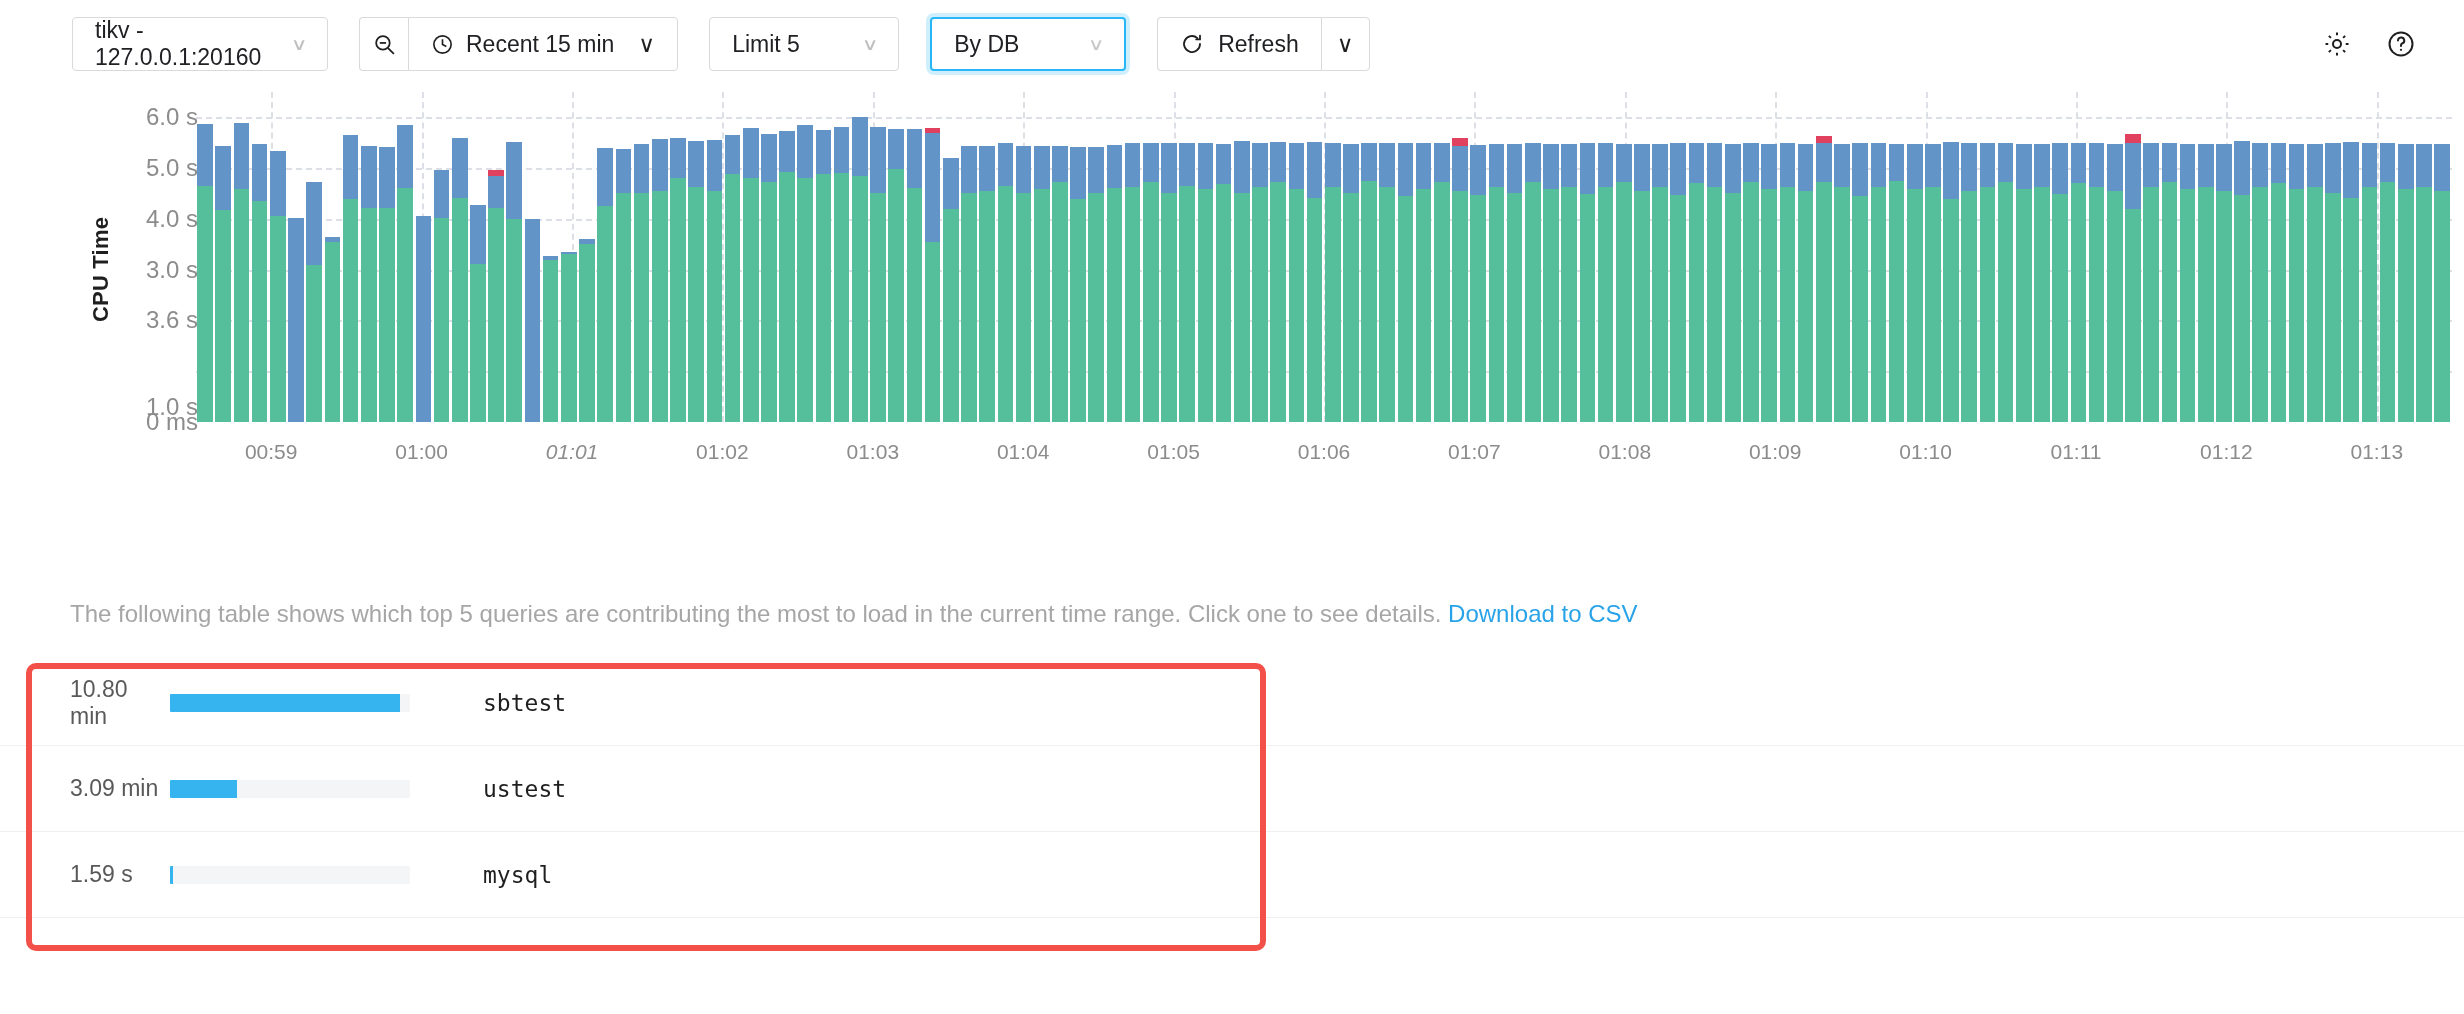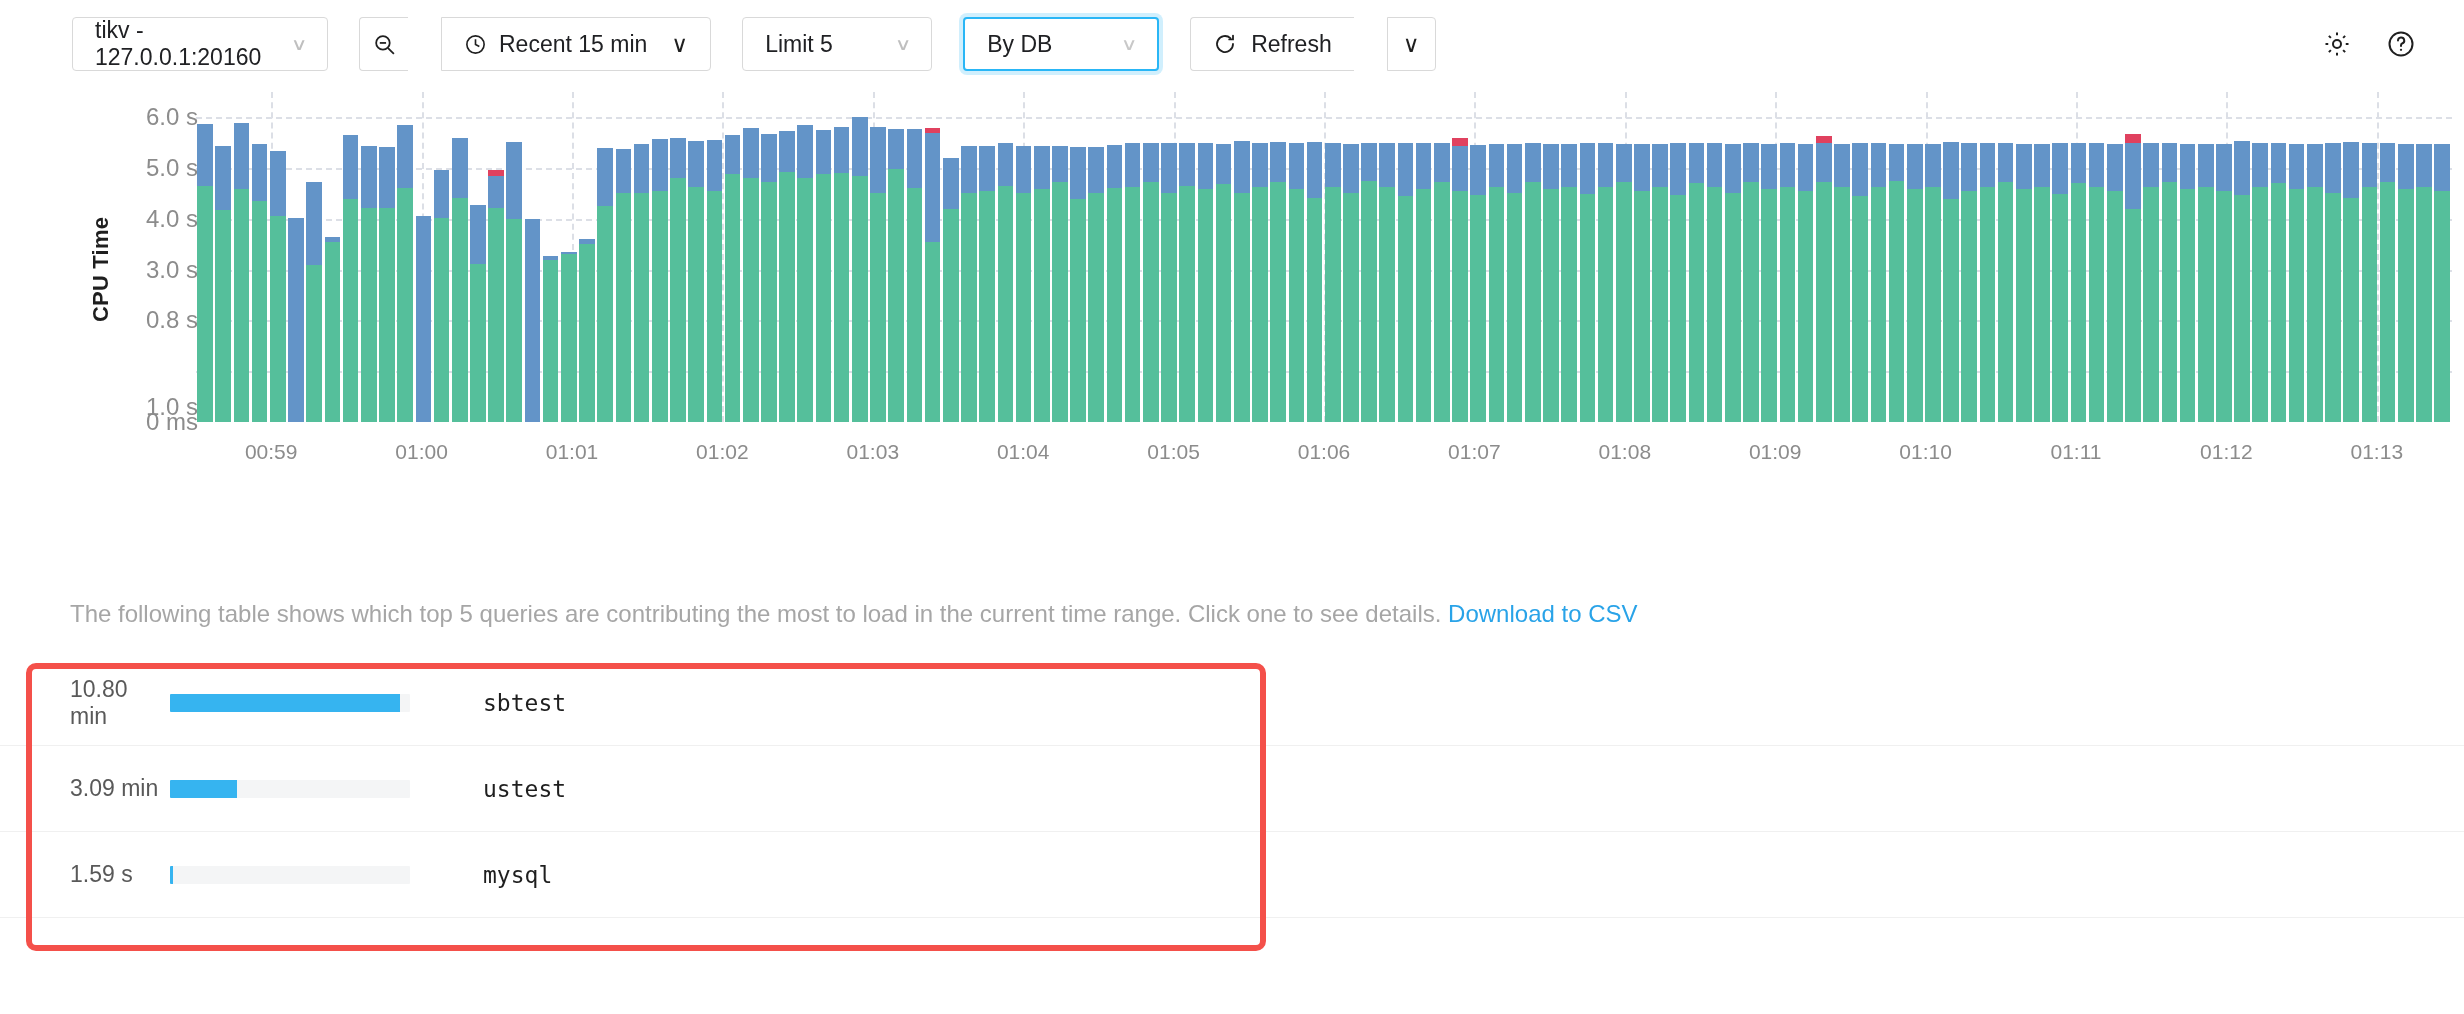--- a/index.html
+++ b/index.html
@@ -30,21 +30,21 @@
   #select-limit { width: 190px; }
   #select-group { width: 196px; border: 2px solid #29b6f6; box-shadow: 0 0 0 4px rgba(41,182,246,.22); }
   #select-group .caret { color: #c8c8c8; }
 
   .ctrl-group { display: flex; align-items: stretch; margin-right: 31px; }
   .ctrl-group > .seg {
     border: 1px solid #d9d9d9; background: #fff; display: flex;
     align-items: center; justify-content: center; font-size: 23px; color: #202124;
   }
   .ctrl-group > .seg:first-child { border-radius: 4px 0 0 4px; border-right: none; }
-  .ctrl-group > .seg:last-child  { border-radius: 0 4px 4px 0; margin-left: 33px; }
+  .ctrl-group > .seg:last-child  { border-radius: 0 4px 4px 0; }
   .seg-zoom { width: 49px; height: 54px; }
   .seg-time { height: 54px; padding: 0 22px; gap: 12px; }
   .seg-refresh { height: 54px; padding: 0 22px; gap: 14px; border-right: none !important; }
   .seg-refresh-caret { width: 49px; height: 54px; }
 
   .icon { display: inline-flex; align-items: center; justify-content: center; }
   .spacer { flex: 1 1 auto; }
   .tool-icons { display: flex; align-items: center; gap: 34px; padding-right: 8px; }
 
   
@@ -189,21 +189,21 @@
         </svg>
       </span>
     </div>
   </div>
 
   <div class="chart-wrap">
     <div class="y-axis-title">CPU Time</div>
     <div class="y-ticks" id="y-ticks">
         <div class="y-tick" style="top: 330px;">0 ms</div>
         <div class="y-tick" style="top: 279.231px; margin-top: 36px;">1.0 s</div>
-        <div class="y-tick" style="top: 228.462px;">0.8 s</div>
+        <div class="y-tick" style="top: 228.462px;">3.6 s</div>
         <div class="y-tick" style="top: 177.692px;">3.0 s</div>
         <div class="y-tick" style="top: 126.923px;">4.0 s</div>
         <div class="y-tick" style="top: 76.1538px;">5.0 s</div>
         <div class="y-tick" style="top: 25.3846px;">6.0 s</div>
       </div>
     <div class="plot">
       <div class="plot-inner" id="gridlines">
           <div class="gridline-h" style="top: 279.231px;"></div>
           <div class="gridline-h" style="top: 228.462px;"></div>
           <div class="gridline-h" style="top: 177.692px;"></div>
@@ -723,21 +723,21 @@
           </div>
           <div class="bar">
             <i class="seg-a" style="bottom: 0px; height: 231px; background: rgb(85, 191, 155);"></i>
             <i class="seg-b" style="bottom: 231px; height: 46.7077px; background: rgb(99, 148, 200);"></i>
           </div>
         </div>
     </div>
     <div class="x-ticks" id="x-ticks">
         <div class="x-tick" style="left: 3.33333%;">00:59</div>
         <div class="x-tick" style="left: 10%;">01:00</div>
-        <div class="x-tick" style="left: 16.6667%;">01:01</div>
+        <div class="x-tick" style="left: 16.6667%; font-style: italic;">01:01</div>
         <div class="x-tick" style="left: 23.3333%;">01:02</div>
         <div class="x-tick" style="left: 30%;">01:03</div>
         <div class="x-tick" style="left: 36.6667%; text-align: right;">01:04</div>
         <div class="x-tick" style="left: 43.3333%;">01:05</div>
         <div class="x-tick" style="left: 50%;">01:06</div>
         <div class="x-tick" style="left: 56.6667%;">01:07</div>
         <div class="x-tick" style="left: 63.3333%;">01:08</div>
         <div class="x-tick" style="left: 70%;">01:09</div>
         <div class="x-tick" style="left: 76.6667%;">01:10</div>
         <div class="x-tick" style="left: 83.3333%;">01:11</div>

